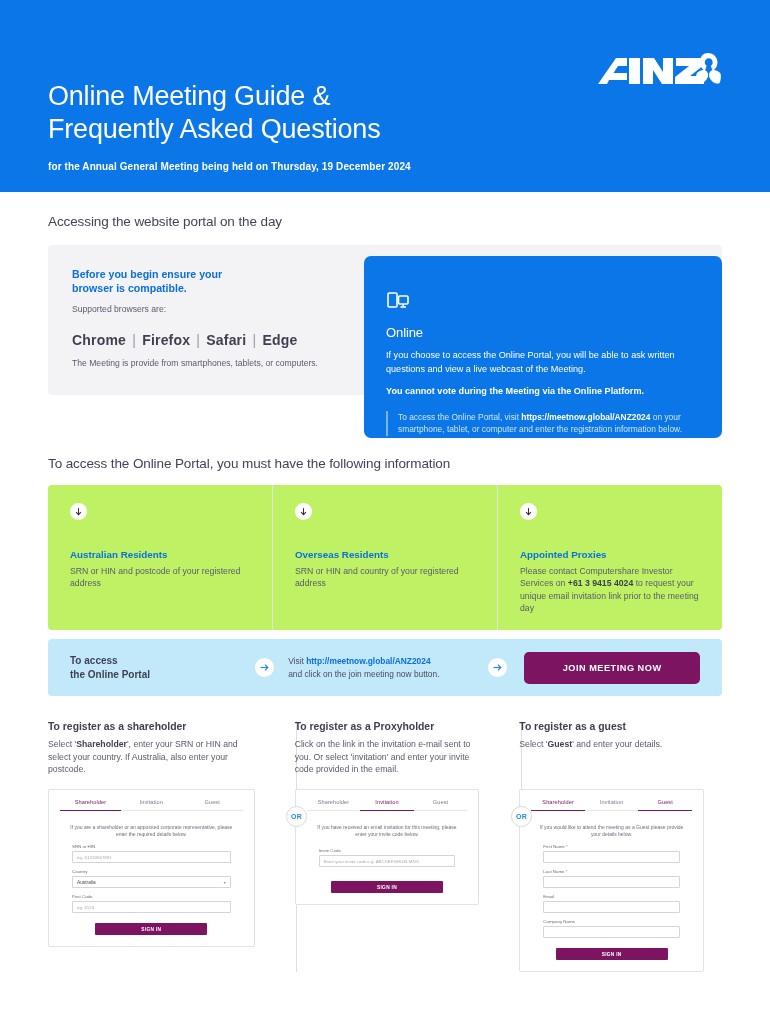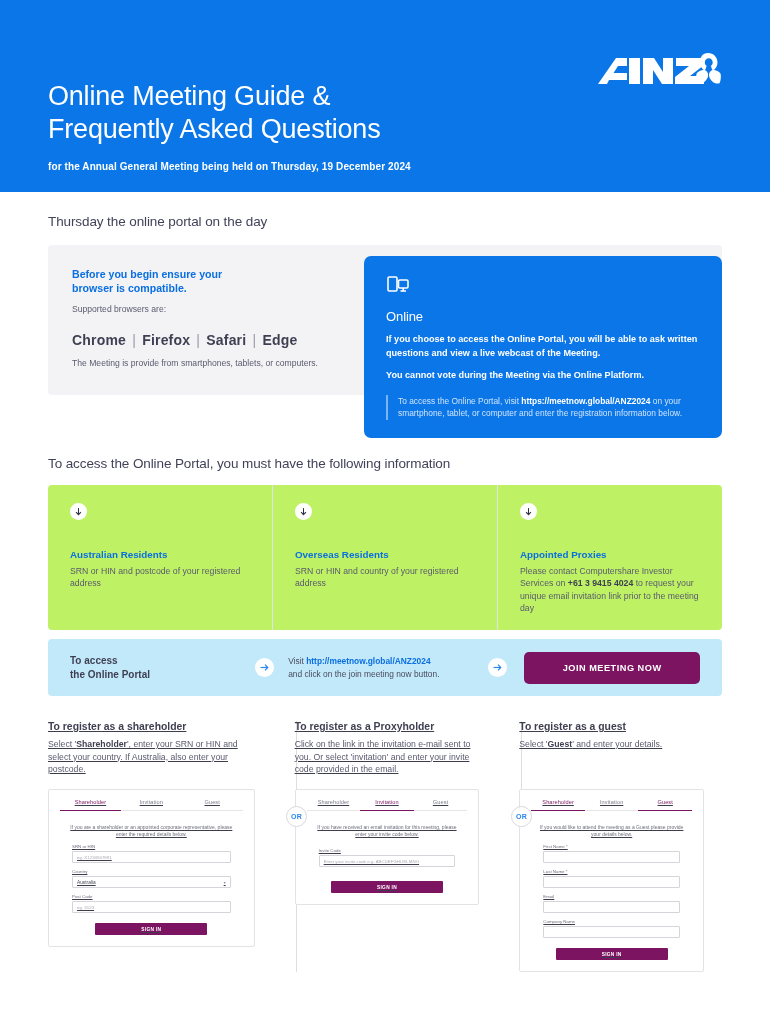--- a/index.html
+++ b/index.html
@@ -90,30 +90,29 @@
     letter-spacing:0.2px;
   }
   .pg-browsers .sep { color:#9a9aaa; font-weight:400; padding:0 2px; }
 
   .panel-blue {
     position:absolute;
     right:0; top:11px;
     width:358px; height:182px;
     background:#0a76e8;
     border-radius:7px;
-    padding:17px 22px 0 22px;
+    padding:33px 22px 0 22px;
     color:#ffffff;
   }
   .pb-icon { width:24px; height:24px; margin-bottom:12px; }
   .pb-title { font-size:13px; font-weight:400; letter-spacing:-0.1px; }
   .pb-p {
     font-size:9.1px;
     line-height:13.5px;
     margin-top:9px;
-    font-weight:bold;
   }
   .pb-p.bold { font-weight:700; margin-top:9px; }
   .pb-note {
     margin-top:12px;
     padding-left:10px;
     border-left:2px solid #79b4f4;
     font-size:8.4px;
     line-height:12.5px;
     color:#cfe3fb;
   }
@@ -206,21 +205,20 @@
   
   .reg-row {
     display:flex;
     margin-top:25px;
     position:relative;
   }
   .reg-col {
     width:225px;
     padding-right:18px;
     position:relative;
-    text-decoration:underline;
   }
   .reg-col.mid { padding-left:22px; }
   .reg-col.right { padding-left:22px; }
   .reg-title {
     font-size:10.4px;
     font-weight:700;
     color:#3f3f52;
     margin-bottom:6px;
   }
   .reg-text {
@@ -355,21 +353,21 @@
         <path d="M112 3 C117.5 3 121.5 7.2 121.5 12.6 C121.5 16.2 119.6 19.2 116.8 20.7 C115.9 19 115.2 17.4 114.9 15.7 C116 15 116.7 13.8 116.7 12.4 C116.7 10.1 115 8.3 112.8 8.3 C110.6 8.3 108.8 10.1 108.8 12.4 C108.8 13.8 109.5 15 110.6 15.7 C110.3 17.4 109.6 19 108.7 20.7 C105.9 19.2 104 16.2 104 12.6 C104 7.2 106.5 3 112 3 Z"></path>
         <path d="M101.5 22.5 C104.5 19.6 108.6 19.2 110.8 21.5 C113 23.9 112.3 28 109.3 30.9 C106.9 33.2 103.8 34 101.6 33.2 C100.3 30.6 100 26.9 100.4 24.3 C100.6 23.6 101 23 101.5 22.5 Z"></path>
         <path d="M123.6 22.5 C120.6 19.6 116.5 19.2 114.3 21.5 C112.1 23.9 112.8 28 115.8 30.9 C118.2 33.2 121.3 34 123.5 33.2 C124.8 30.6 125.1 26.9 124.7 24.3 C124.5 23.6 124.1 23 123.6 22.5 Z"></path>
       </g>
     </svg>
   </div>
 </div>
 
 <div class="body-wrap">
 
-  <div class="sec-head" style="margin-top:22px;">Thursday the online portal on the day</div>
+  <div class="sec-head" style="margin-top:22px;">Accessing the website portal on the day</div>
 
   <div class="panel-row">
 
     <div class="panel-grey">
       <div class="panel-grey-inner">
         <div class="pg-title">Before you begin ensure your
 browser is compatible.</div>
         <div class="pg-p" style="margin-top:8px;">Supported browsers are:</div>
         <div class="pg-browsers">
           <span>Chrome</span><span class="sep">&nbsp;|&nbsp;</span><span>Firefox</span><span class="sep">&nbsp;|&nbsp;</span><span>Safari</span><span class="sep">&nbsp;|&nbsp;</span><span>Edge</span>

